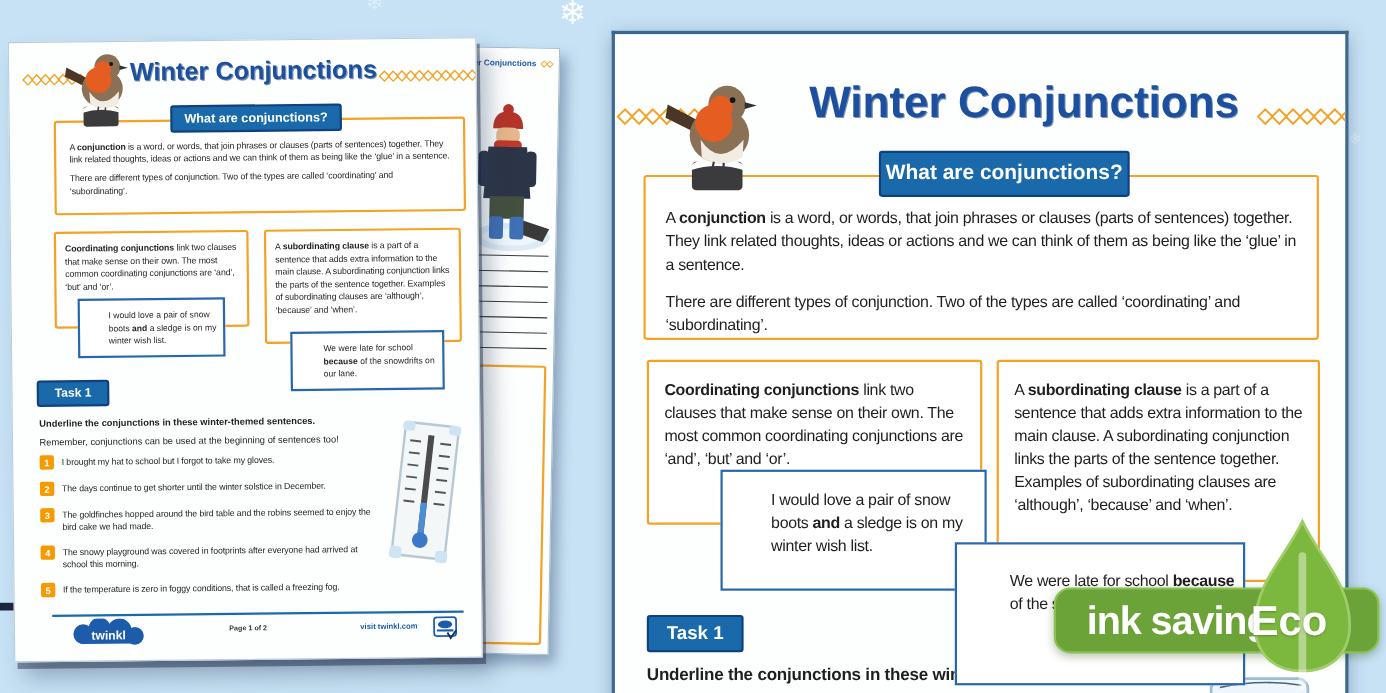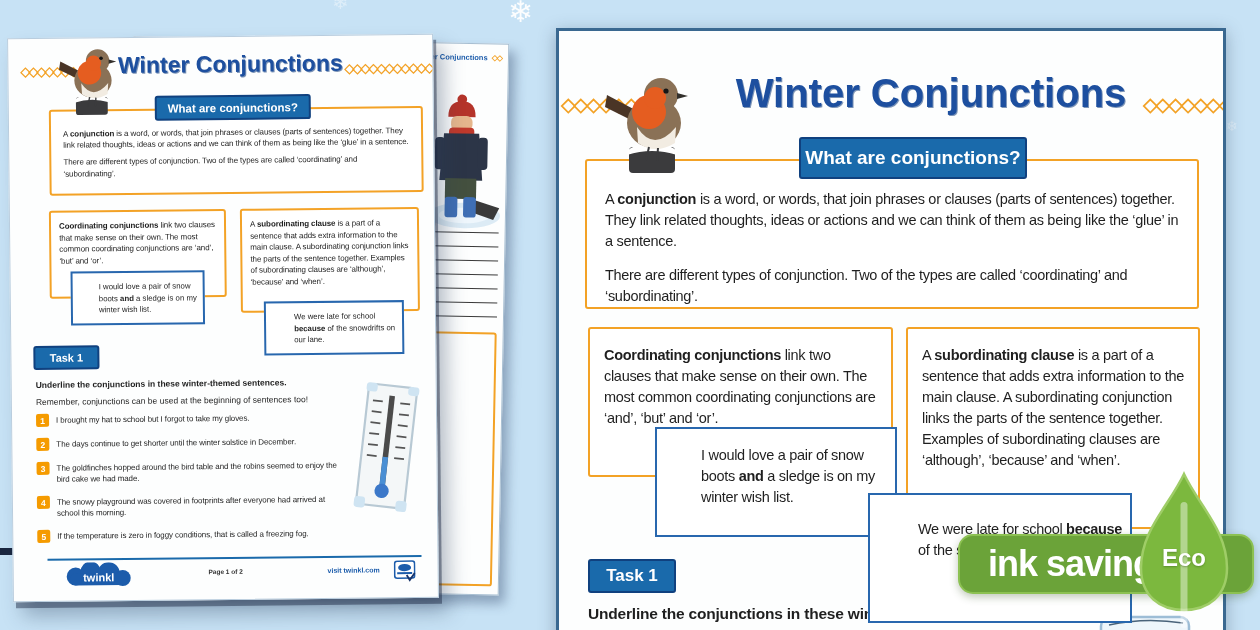--- a/index.html
+++ b/index.html
@@ -94,22 +94,22 @@
   .rp-instruction{position:absolute;left:29px;top:574px;font-size:15.5px;font-weight:bold;letter-spacing:-0.2px;}
   .rp-ice{position:absolute;left:536px;top:578px;width:100px;height:42px;}
 
   
   .eco-band{position:absolute;left:958px;top:534px;width:296px;height:60px;background:var(--eco);
             border:2px solid #8cc152;border-radius:15px;box-sizing:border-box;z-index:10;
             box-shadow:0 3px 8px rgba(40,70,20,.3);}
   .eco-band-label{position:absolute;left:28px;top:0;height:56px;line-height:56px;color:#fff;
                   font-size:36px;font-weight:bold;letter-spacing:-1px;}
   .eco-leaf{position:absolute;left:1137px;top:468px;width:94px;height:164px;z-index:11;}
-  .eco-label{position:absolute;left:1137px;top:544px;width:94px;text-align:center;color:#fff;
-             font-size:24px;font-weight:bold;z-index:12;text-shadow:0 1px 2px rgba(60,100,30,.5);}
+  .eco-label{position:absolute;left:1137px;top:544px;width:94px;color:#fff;
+             font-size:38px;font-weight:bold;z-index:12;text-shadow:0 1px 2px rgba(60,100,30,.5);}
 </style>
 </head>
 <body>
 
 <div class="stage">
 
   <span class="sf" style="left:508px;top:-6px;font-size:30px;opacity:.95">❄</span>
   <span class="sf" style="left:332px;top:-10px;font-size:20px;opacity:.4">❄</span>
   <span class="sf" style="left:948px;top:42px;font-size:16px;opacity:.3">❄</span>
   <span class="sf" style="left:1226px;top:118px;font-size:14px;opacity:.4">❄</span>

